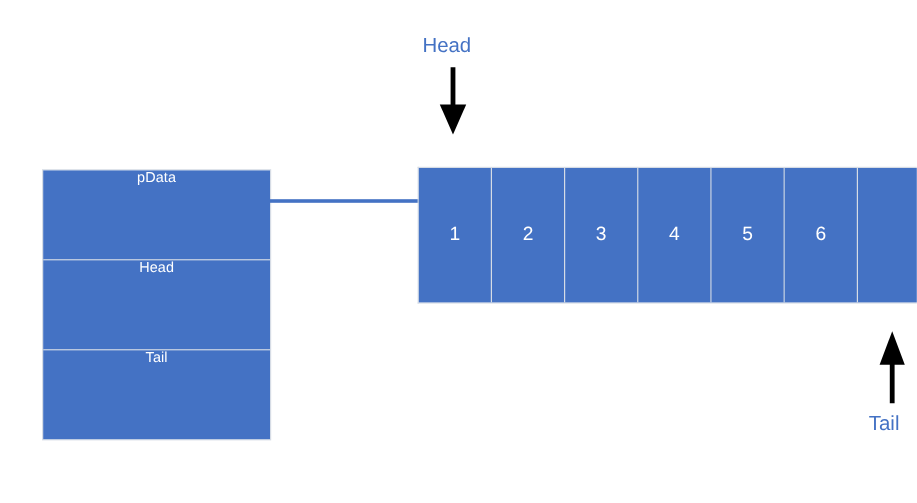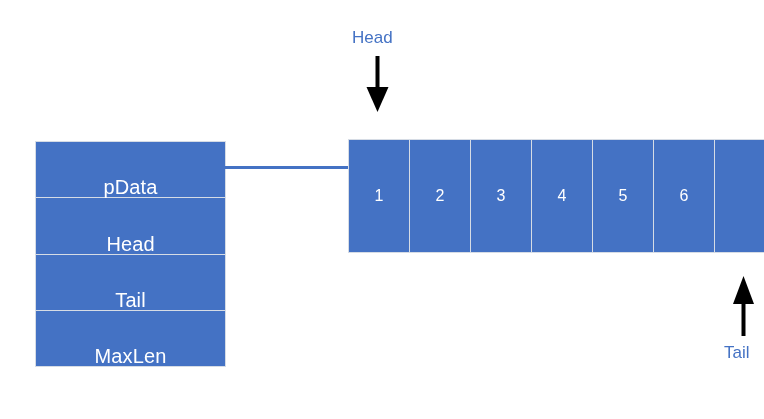--- a/index.html
+++ b/index.html
@@ -30,23 +30,23 @@
     border: 1px solid #d6dce5;
     box-sizing: border-box;
     display: flex;
     flex-direction: column;
   }
   .struct-field {
     flex: 1 1 0;
     background: #4472c4;
     color: #ffffff;
     display: flex;
-    align-items: flex-end;
+    align-items: flex-start;
     justify-content: center;
-    font-size: 20px;
+    font-size: 12px;
     line-height: 1;
     letter-spacing: .1px;
     border-bottom: 1px solid #d6dce5;
     box-sizing: border-box;
   }
   .struct-field:last-child {
     border-bottom: none;
   }
 
   
@@ -137,23 +137,20 @@
   <div id="struct-block">
     <div class="struct-field">
       <span>pData</span>
     </div>
     <div class="struct-field">
       <span>Head</span>
     </div>
     <div class="struct-field">
       <span>Tail</span>
     </div>
-    <div class="struct-field">
-      <span>MaxLen</span>
-    </div>
   </div>
 
   <div id="connector-line"></div>
 
   <div id="array-block">
     <div class="array-cell">
       <span>1</span>
     </div>
     <div class="array-cell">
       <span>2</span>

